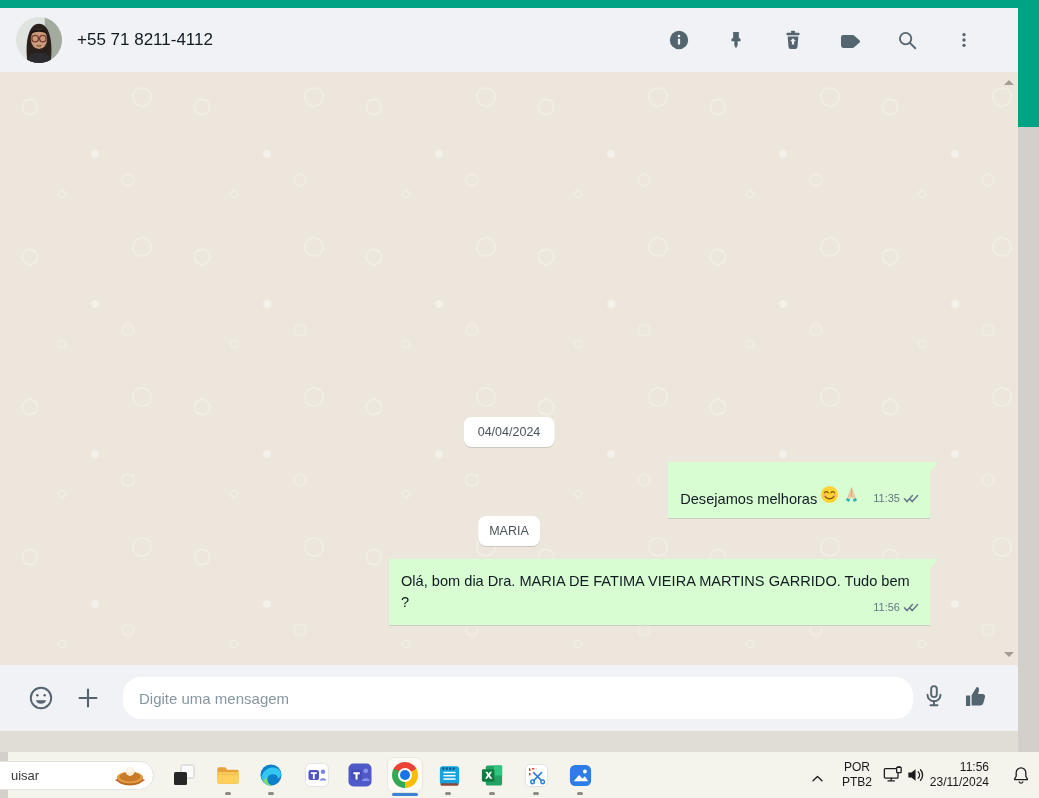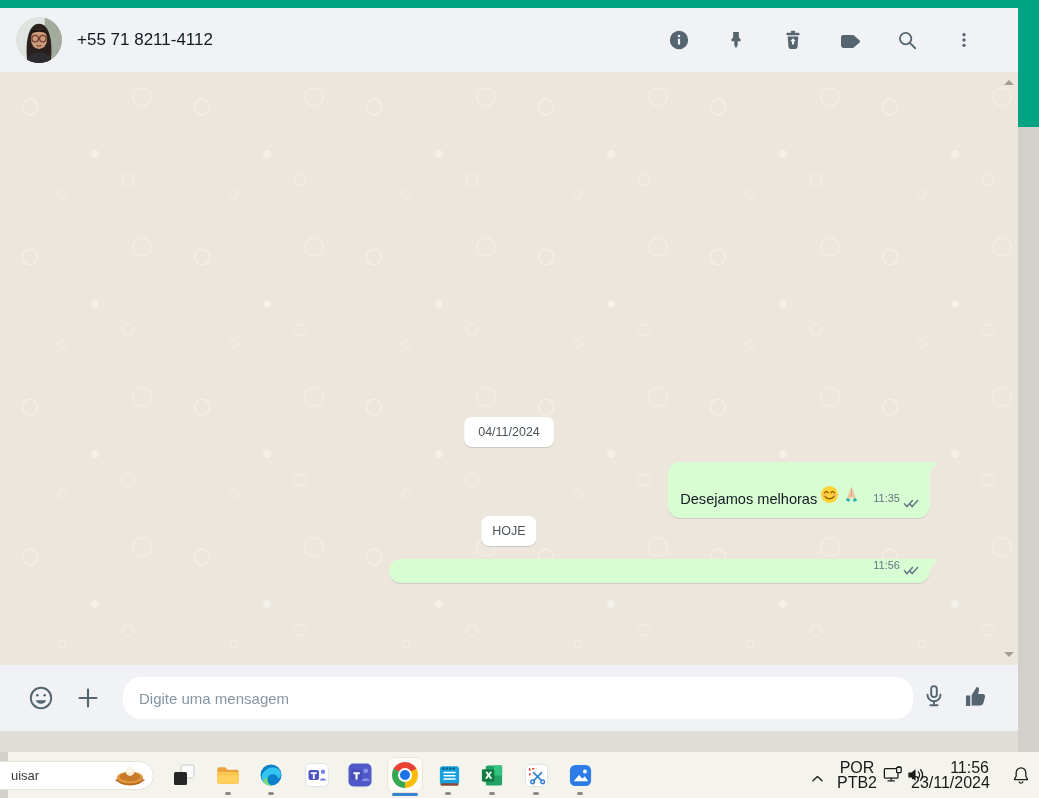--- a/index.html
+++ b/index.html
@@ -32,28 +32,28 @@
       radial-gradient(circle 5px at 62px 122px, transparent 2.8px, rgba(255,255,255,.4) 3.4px, transparent 4.6px),
       radial-gradient(circle 7px at 128px 108px, transparent 4.8px, rgba(255,255,255,.34) 5.5px, transparent 7px);
     background-size:172px 150px;
   }
   .date-chip { position:absolute; left:50%; transform:translateX(-50%); height:30px; line-height:30px;
     background:#fff; border-radius:8px; padding:0 14px; font-size:12.5px; color:#4a545b;
     box-shadow:0 1px .5px rgba(11,20,26,.15); }
   .chip-1 { top:345px; }
   .chip-2 { top:444px; padding:0 11px; }
 
-  .msg { position:absolute; background:#d9fdd3; border-radius:12px; border-top-right-radius:0;
+  .msg { position:absolute; background:#d9fdd3; border-radius:0; border-top-right-radius:0;
     box-shadow:0 1px .5px rgba(11,20,26,.13); color:#111b21; font-size:14.6px; line-height:21px; cursor:pointer; }
   .msg::after { content:""; position:absolute; top:0; right:-8px; width:0; height:0;
     border-left:8px solid #d9fdd3; border-bottom:10px solid transparent; }
   .msg-1 { top:390px; right:88px; padding:8px 10px 8px 12px; display:flex; align-items:flex-end; }
   .msg-1 .msg-text { white-space:nowrap; }
   .emoji { display:inline-block; vertical-align:-4px; margin-left:3px; }
-  .meta { display:inline-flex; align-items:flex-end; gap:3px; margin-left:12px; padding-bottom:1px; flex:none;margin-top:18px; }
+  .meta { display:inline-flex; align-items:center; gap:3px; margin-left:12px; padding-bottom:1px; flex:none;margin-top:18px; }
   .meta .time { font-size:11px; color:#667781; }
   .msg-2 { top:487px; left:389px; right:88px; padding:12px 12px 12px 12px; }
   .msg-2 p + p { margin-top:22px; }
   .msg-2 .meta { position:absolute; right:10px; bottom:6px; margin-left:0; }
 
   .scroll-arrow { position:absolute; width:0; height:0; cursor:pointer; }
   .scroll-up   { left:1004px; top:8px;   border-left:5px solid transparent; border-right:5px solid transparent; border-bottom:5px solid #a39d94; }
   .scroll-down { left:1004px; top:580px; border-left:5px solid transparent; border-right:5px solid transparent; border-top:5px solid #a39d94; }
 
   
@@ -80,21 +80,21 @@
   .tb-icon { position:absolute; top:10px; width:26px; height:26px; display:flex; align-items:center; justify-content:center; cursor:pointer; }
   .chrome-active-bg { position:absolute; left:379px; top:5px; width:36px; height:36px; background:#fbfaf4; border:1px solid #e9e6dc; border-radius:7px; }
   .chrome-bar { position:absolute; left:384px; top:41px; width:26px; height:3px; border-radius:2px; background:#3b82d0; }
   .chrome-ball { width:26px; height:26px; border-radius:50%; position:relative;
     background:conic-gradient(from 60deg,#fbbc05 0 120deg,#34a853 120deg 240deg,#ea4335 240deg 360deg); }
   .chrome-ball::before { content:""; position:absolute; inset:6px; background:#fff; border-radius:50%; }
   .chrome-ball::after  { content:""; position:absolute; inset:8px; background:#1a73e8; border-radius:50%; }
   .run-dot { position:absolute; top:40px; width:6px; height:3px; border-radius:2px; background:#8f8a83; }
 
   .tray-item { position:absolute; cursor:pointer; }
-  .tray-text { font-size:16px; line-height:15px; color:#191919; }
+  .tray-text { font-size:12px; line-height:15px; color:#191919; }
   .lang-block { left:828px; top:8px; width:42px; text-align:center; }
   .clock-block { left:903px; top:8px; width:78px; text-align:right; }
   .chev { left:803px; top:17px; }
   .net-i { left:874px; top:13px; }
   .spk-i { left:898px; top:14px; }
   .bell-i { left:1003px; top:13px; }
 </style>
 </head>
 <body>
 
@@ -162,21 +162,21 @@
           <svg viewBox="0 0 24 24" width="20" height="24" fill="#54656f">
               <circle cx="12" cy="5.6" r="2"></circle>
               <circle cx="12" cy="12" r="2"></circle>
               <circle cx="12" cy="18.4" r="2"></circle>
             </svg>
         </div>
       </div>
     </div>
 
     <div class="chat-area">
-      <div class="date-chip chip-1">04/11/2024</div>
+      <div class="date-chip chip-1">04/04/2024</div>
 
       <div class="msg msg-1">
         <span class="msg-text">Desejamos melhoras</span>
         <span class="emoji">
           <svg viewBox="0 0 20 20" width="19" height="19">
             <circle cx="10" cy="10" r="9" fill="#ffd335"></circle>
             <path d="M4.6 8.2q2-2.6 4 0" stroke="#8a5a00" stroke-width="1.3" fill="none" stroke-linecap="round"></path>
             <path d="M11.4 8.2q2-2.6 4 0" stroke="#8a5a00" stroke-width="1.3" fill="none" stroke-linecap="round"></path>
             <circle cx="4.9" cy="11.3" r="1.6" fill="#ff9d97" opacity=".8"></circle>
             <circle cx="15.1" cy="11.3" r="1.6" fill="#ff9d97" opacity=".8"></circle>
@@ -193,23 +193,24 @@
         </span>
         <span class="meta">
           <span class="time">11:35</span>
           <svg viewBox="0 0 18 11" width="17" height="11" fill="none" stroke="#66788a" stroke-width="1.6" stroke-linecap="round" stroke-linejoin="round">
             <path d="M1.5 5.8l2.8 3L10 2.3"></path>
               <path d="M7 5.8l2.8 3 5.7-6.5"></path>
           </svg>
         </span>
       </div>
 
-      <div class="date-chip chip-2">HOJE</div>
+      <div class="date-chip chip-2">MARIA</div>
 
       <div class="msg msg-2">
+        <p>Olá, bom dia Dra. MARIA DE FATIMA VIEIRA MARTINS GARRIDO. Tudo bem ?</p>
         <span class="meta">
           <span class="time">11:56</span>
           <svg viewBox="0 0 18 11" width="17" height="11" fill="none" stroke="#66788a" stroke-width="1.6" stroke-linecap="round" stroke-linejoin="round">
             <path d="M1.5 5.8l2.8 3L10 2.3"></path>
               <path d="M7 5.8l2.8 3 5.7-6.5"></path>
           </svg>
         </span>
       </div>
 
       <div class="scroll-arrow scroll-up"></div>

